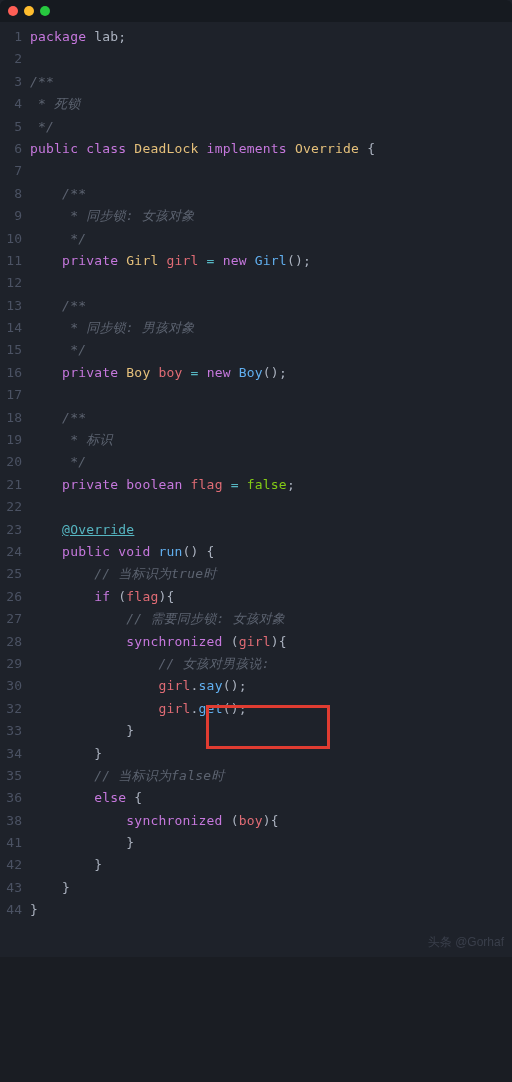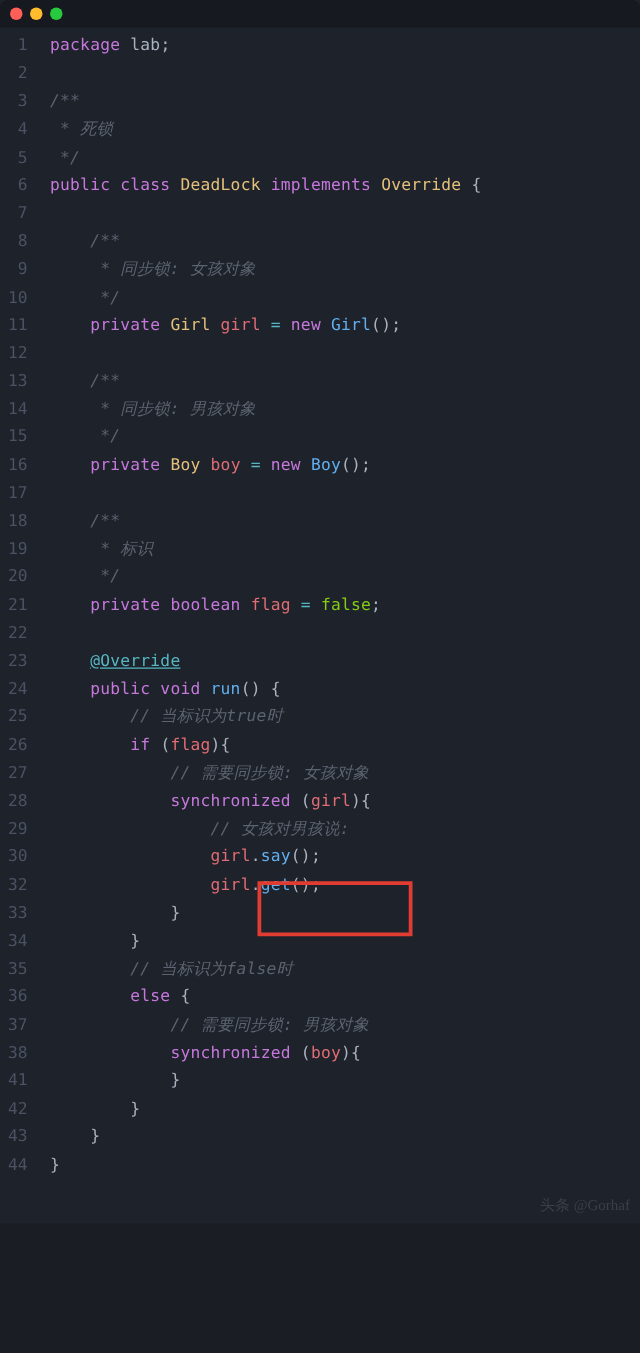--- a/index.html
+++ b/index.html
@@ -42,42 +42,42 @@
     white-space: pre;
   }
   .ln {
     width: 30px;
     text-align: right;
     color: #4b5263;
     padding-right: 8px;
     user-select: none;
     flex-shrink: 0;
   }
-  .code { flex: 1; letter-spacing: 0.2px; margin-left: 10px; }
+  .code { flex: 1; letter-spacing: 0.2px; }
   .kw   { color: #c678dd; }
   .pkg  { color: #abb2bf; }
   .cmt  { color: #5c6370; font-style: italic; }
   .cls  { color: #e5c07b; }
   .fn   { color: #61afef; }
   .var  { color: #e06c75; }
   .bool { color: #84cc16; }
   .ann  { color: #56b6c2; text-decoration: underline; }
   .op   { color: #56b6c2; }
   .pn   { color: #abb2bf; }
   .callout {
     position: absolute;
     border: 3px solid #e03c31;
     pointer-events: none;
   }
   .footer {
     text-align: right;
     font-size: 12px;
     color: #3a3f4b;
     padding: 4px 8px 6px 0;
-    font-family: Liberation Serif, serif;
+    font-family: Liberation Sans, sans-serif;
   }
 </style>
 </head>
 <body>
 
 <div class="window">
   <div class="titlebar">
     <div class="dot red"></div>
     <div class="dot yellow"></div>
     <div class="dot green"></div>
@@ -112,21 +112,20 @@
       <div class="line"><span class="ln">26</span><span class="code"><span class="pn">        </span><span class="kw">if </span><span class="pn">(</span><span class="var">flag</span><span class="pn">){</span></span></div>
       <div class="line"><span class="ln">27</span><span class="code"><span class="cmt">            // 需要同步锁: 女孩对象</span></span></div>
       <div class="line"><span class="ln">28</span><span class="code"><span class="pn">            </span><span class="kw">synchronized </span><span class="pn">(</span><span class="var">girl</span><span class="pn">){</span></span></div>
       <div class="line"><span class="ln">29</span><span class="code"><span class="cmt">                // 女孩对男孩说:</span></span></div>
       <div class="line"><span class="ln">30</span><span class="code"><span class="pn">                </span><span class="var">girl</span><span class="pn">.</span><span class="fn">say</span><span class="pn">();</span></span></div>
       <div class="line"><span class="ln">32</span><span class="code"><span class="pn">                </span><span class="var">girl</span><span class="pn">.</span><span class="fn">get</span><span class="pn">();</span></span></div>
       <div class="line"><span class="ln">33</span><span class="code"><span class="pn">            }</span></span></div>
       <div class="line"><span class="ln">34</span><span class="code"><span class="pn">        }</span></span></div>
       <div class="line"><span class="ln">35</span><span class="code"><span class="cmt">        // 当标识为false时</span></span></div>
       <div class="line"><span class="ln">36</span><span class="code"><span class="pn">        </span><span class="kw">else </span><span class="pn">{</span></span></div>
-      <div class="line"><span class="ln">37</span><span class="code"><span class="cmt">            // 需要同步锁: 男孩对象</span></span></div>
       <div class="line"><span class="ln">38</span><span class="code"><span class="pn">            </span><span class="kw">synchronized </span><span class="pn">(</span><span class="var">boy</span><span class="pn">){</span></span></div>
       <div class="line"><span class="ln">41</span><span class="code"><span class="pn">            }</span></span></div>
       <div class="line"><span class="ln">42</span><span class="code"><span class="pn">        }</span></span></div>
       <div class="line"><span class="ln">43</span><span class="code"><span class="pn">    }</span></span></div>
       <div class="line"><span class="ln">44</span><span class="code"><span class="pn">}</span></span></div>
     </div>
   <div class="footer">头条 @Gorhaf</div>
 </div>
 
 </body></html>

